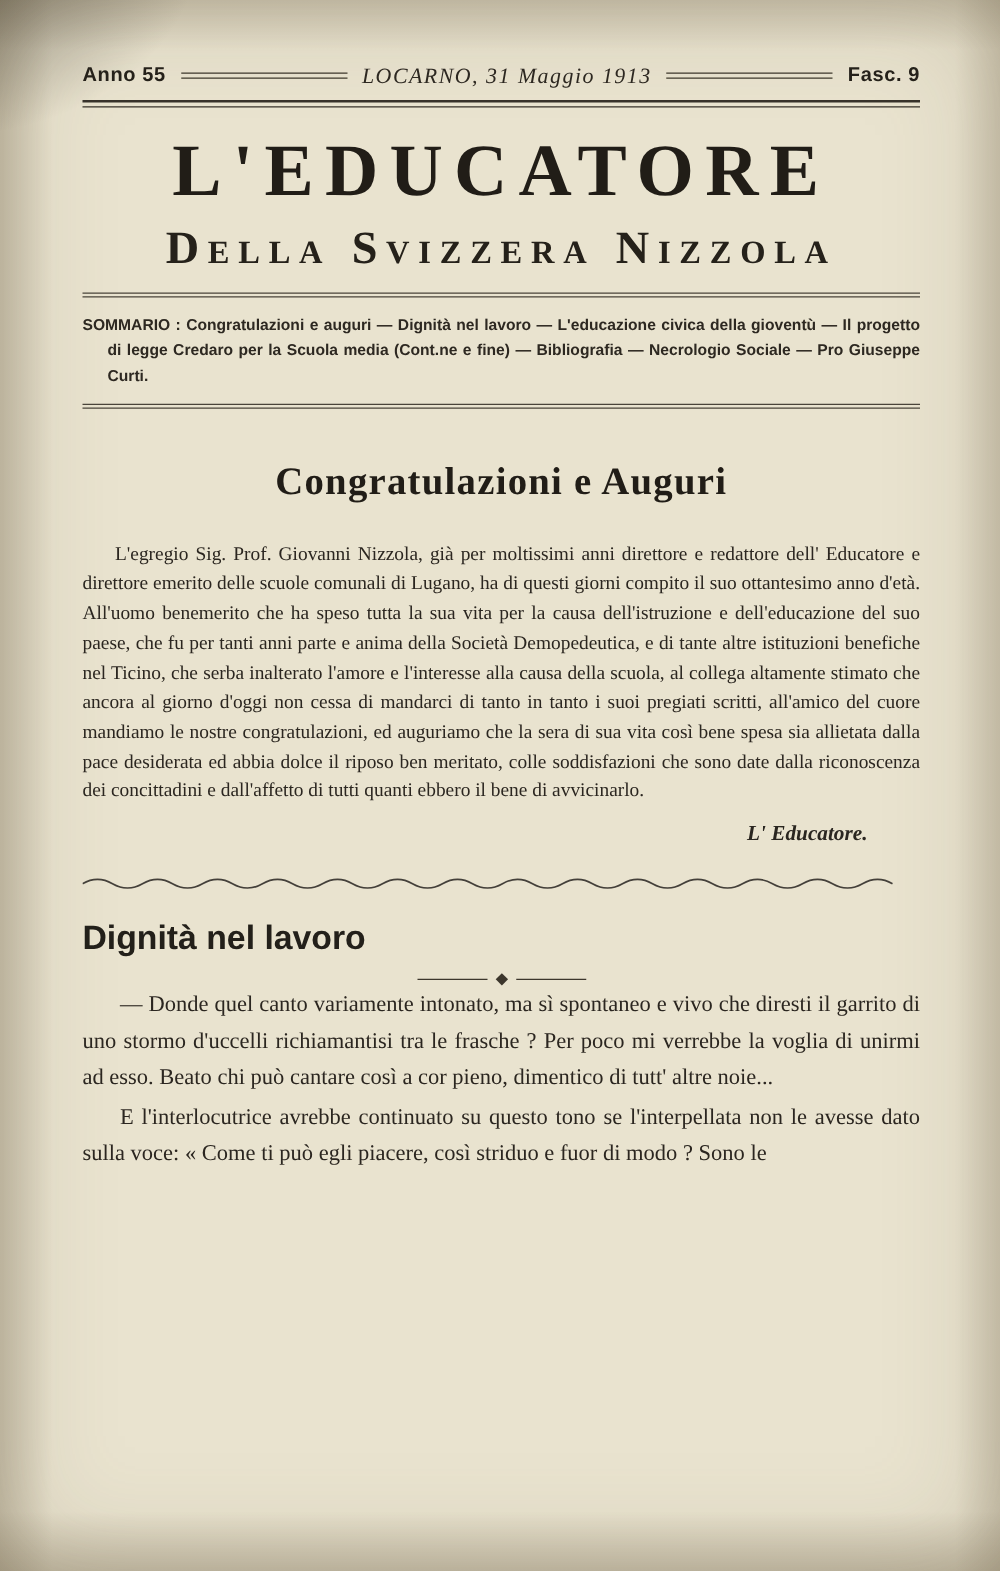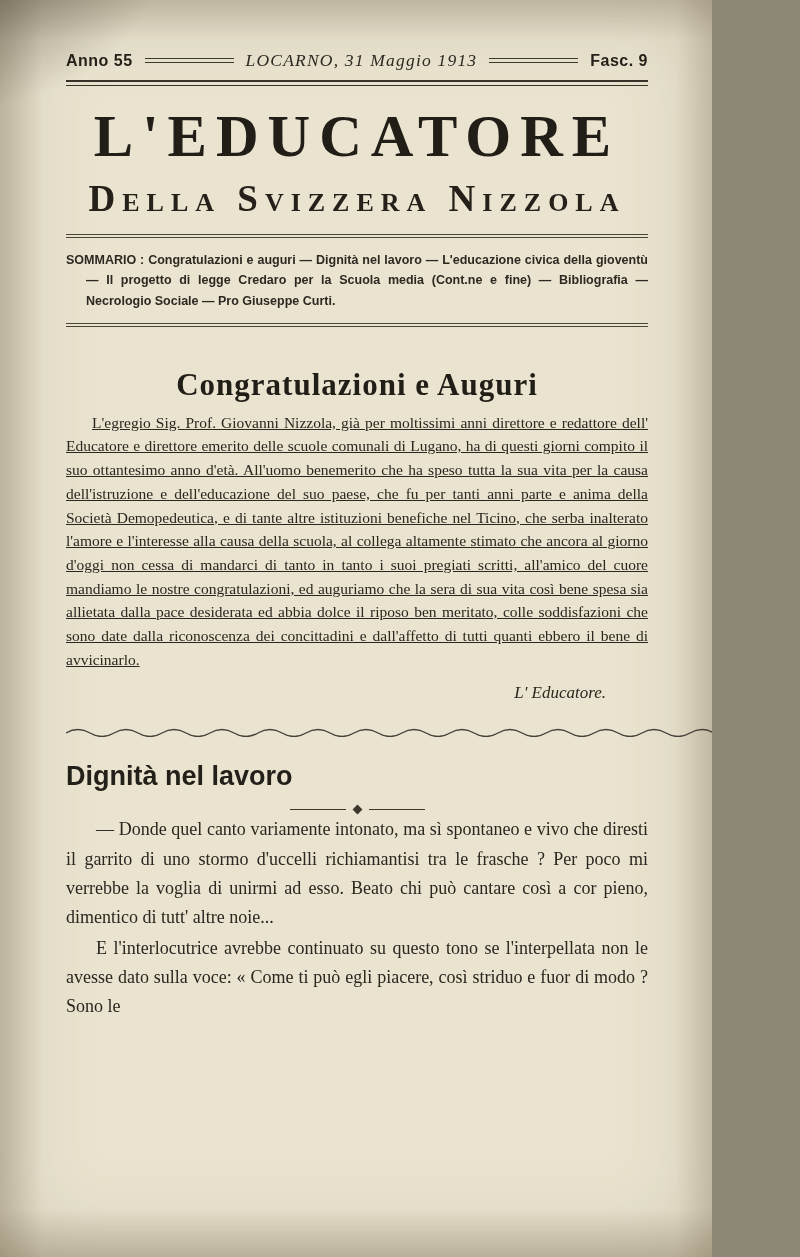--- a/index.html
+++ b/index.html
@@ -1,19 +1,19 @@
 <!DOCTYPE html>
 <html><head>
 <meta charset="utf-8">
 <style>
   * { margin:0; padding:0; box-sizing:border-box; }
   body { width:800px; background:#8d8778; font-family:"Liberation Serif", serif; }
 
   .page {
-    position:relative; width:712px; height:1257px; overflow:hidden;
+    position:relative; width:800px; height:1257px; overflow:hidden;
     color:#2a2620;
     background:
       radial-gradient(ellipse 280px 220px at -40px -50px, rgba(45,40,30,0.55), rgba(45,40,30,0) 72%),
       linear-gradient(90deg,  rgba(115,102,78,0.28) 0, rgba(115,102,78,0) 42px),
       linear-gradient(270deg, rgba(115,102,78,0.22) 0, rgba(115,102,78,0) 36px),
       linear-gradient(0deg,   rgba(115,102,78,0.30) 0, rgba(115,102,78,0) 48px),
       linear-gradient(180deg, rgba(115,102,78,0.25) 0, rgba(115,102,78,0) 40px),
       #e9e3cf;
     box-shadow: inset 0 0 90px rgba(110,96,70,0.28);
   }
@@ -33,22 +33,22 @@
   .m-sub   { text-align:center; font-size:37px; font-weight:700; font-variant:small-caps; letter-spacing:7px; margin-top:6px; color:#25211a; }
   .rule-under-mast { margin-top:14px; }
 
   
   .sommario { margin-top:12px; font-family:"Liberation Sans", sans-serif; font-weight:700; font-size:12.5px;
               line-height:1.62; text-align:justify; padding-left:20px; text-indent:-20px; color:#2d2821; }
   .rule-under-somm { margin-top:12px; }
 
   
   .a1-title { text-align:center; font-size:31px; font-weight:700; margin-top:40px; letter-spacing:1px; color:#211d17; }
-  .a1-body  { margin-top:8px; font-size:15.5px; line-height:1.53; text-align:justify; text-indent:26px; color:#2b2620;text-decoration:underline; }
-  .signature { text-align:right; font-style:italic; font-size:17px; margin-top:12px; padding-right:42px; }
+  .a1-body  { margin-top:29px; font-size:15.5px; line-height:1.53; text-align:justify; text-indent:26px; color:#2b2620; }
+  .signature { text-align:right; font-style:italic; font-size:17px; margin-top:12px; padding-right:42px;font-weight:bold; }
 
   
   .wave { margin-top:24px; text-align:center; }
   .wave svg { display:block; width:672px; height:10px; }
 
   
   .a2-title { font-family:"Liberation Sans", sans-serif; font-weight:700; font-size:27px; margin-top:24px; color:#23201a; }
   .ornament { display:flex; align-items:center; justify-content:center; margin-top:14px; }
   .ornament .ln { width:56px; height:1px; background:#3c362c; }
   .ornament .dm { width:7px; height:7px; background:#3c362c; transform:rotate(45deg); margin:0 8px; }

